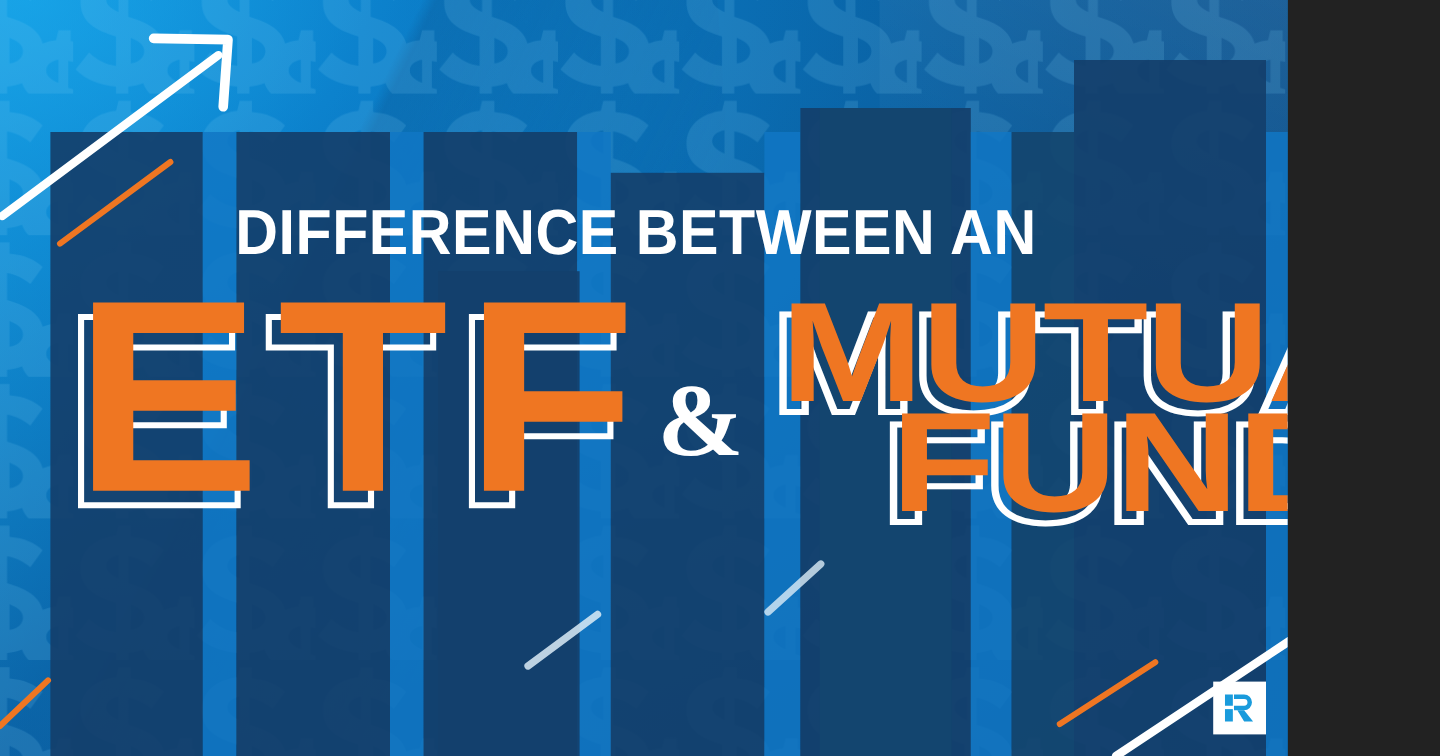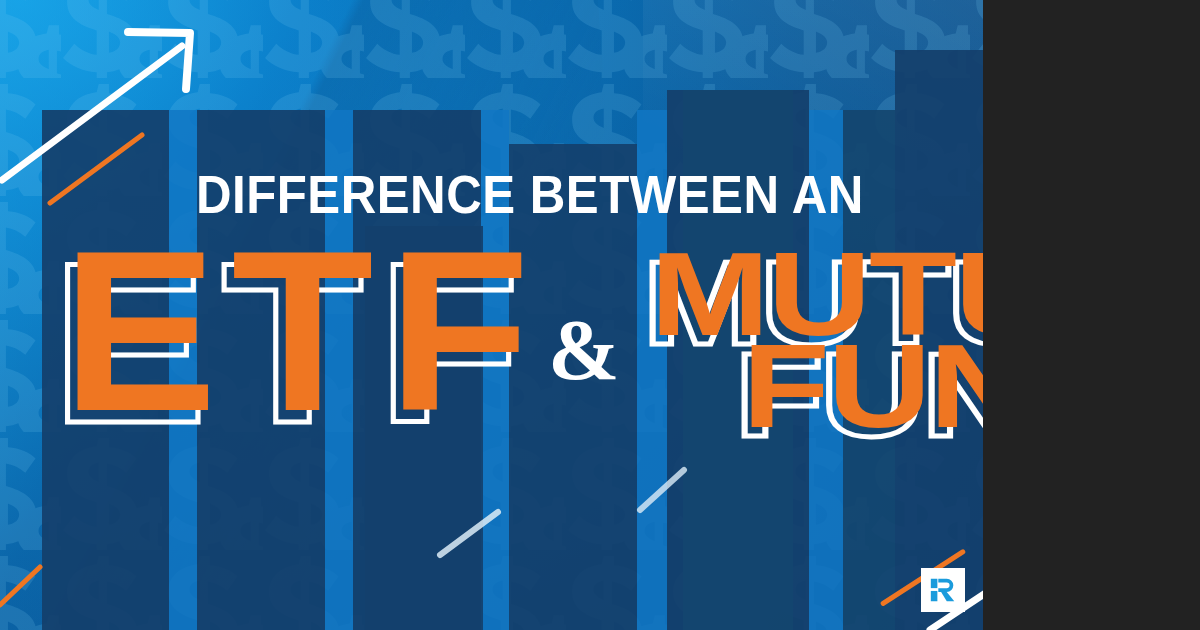--- a/index.html
+++ b/index.html
@@ -1,17 +1,17 @@
 <!DOCTYPE html>
 <html><head>
 <meta charset="utf-8">
 <style>
   html,body{margin:0;padding:0;background:#222;}
   #stage{
-    position:relative;width:983px;height:630px;overflow:hidden;
+    position:relative;width:1073px;height:630px;overflow:hidden;
     font-family:"Liberation Sans", sans-serif;
     background:#0d6fb8;
   }
 
   
   .bg-grad{
     position:absolute;inset:0;
     background:
       radial-gradient(120% 130% at 2% 0%, #15a0e6 0%, #0b82cd 22%, #0a6fb5 45%, #0a5e9f 68%, #0b4f8c 100%);
   }

